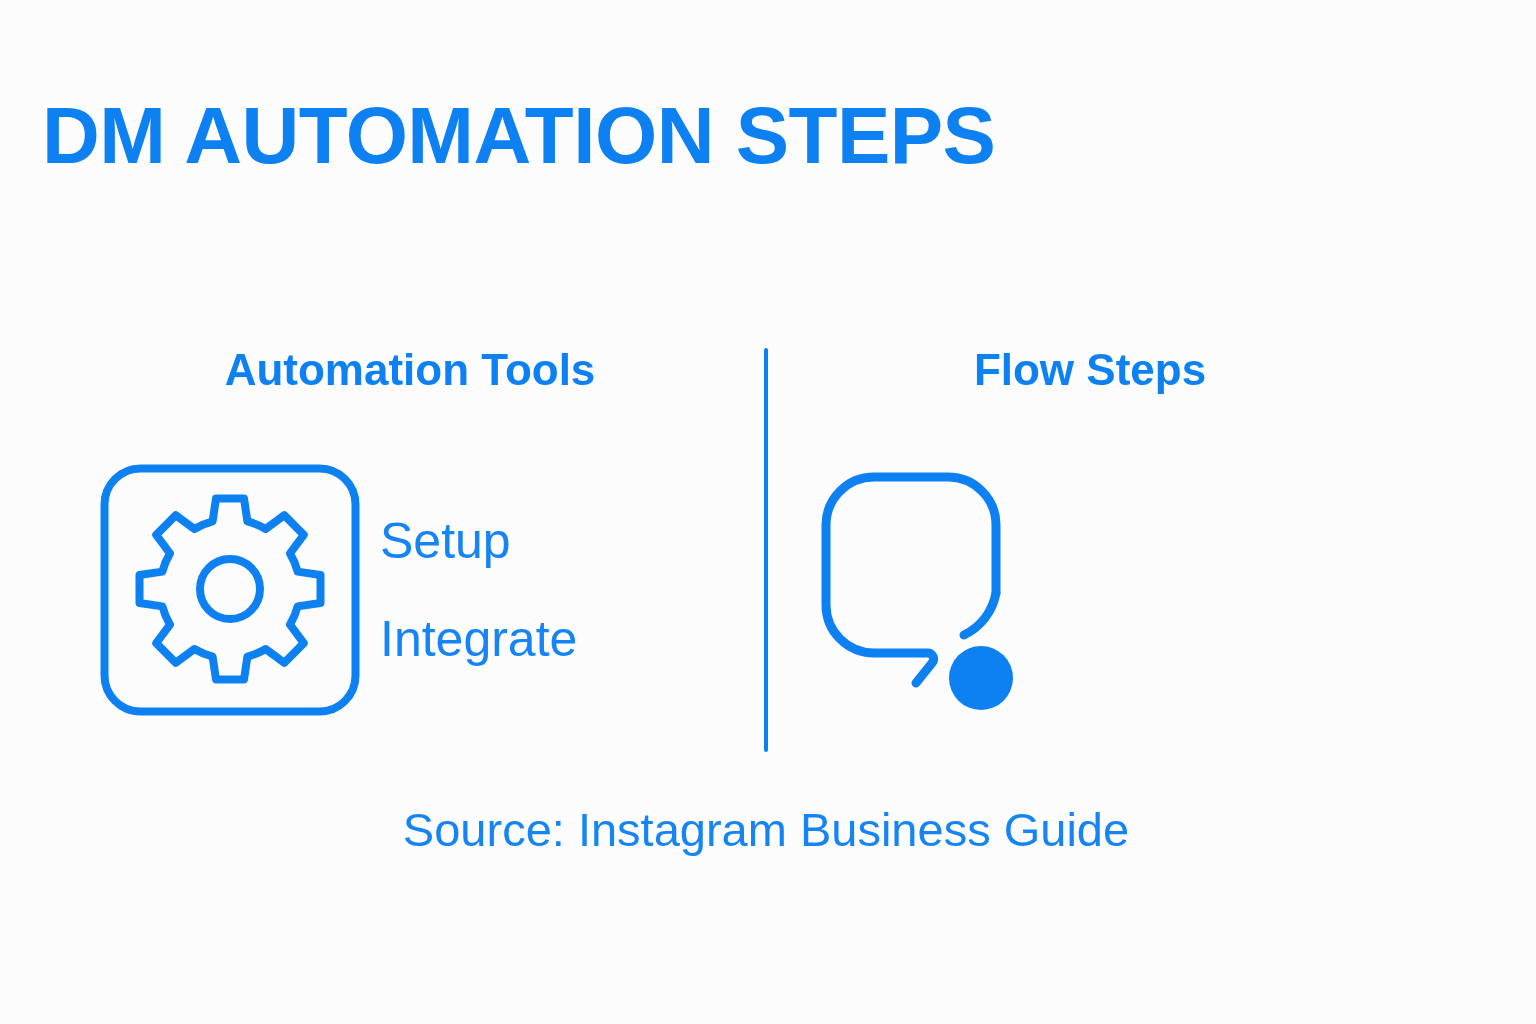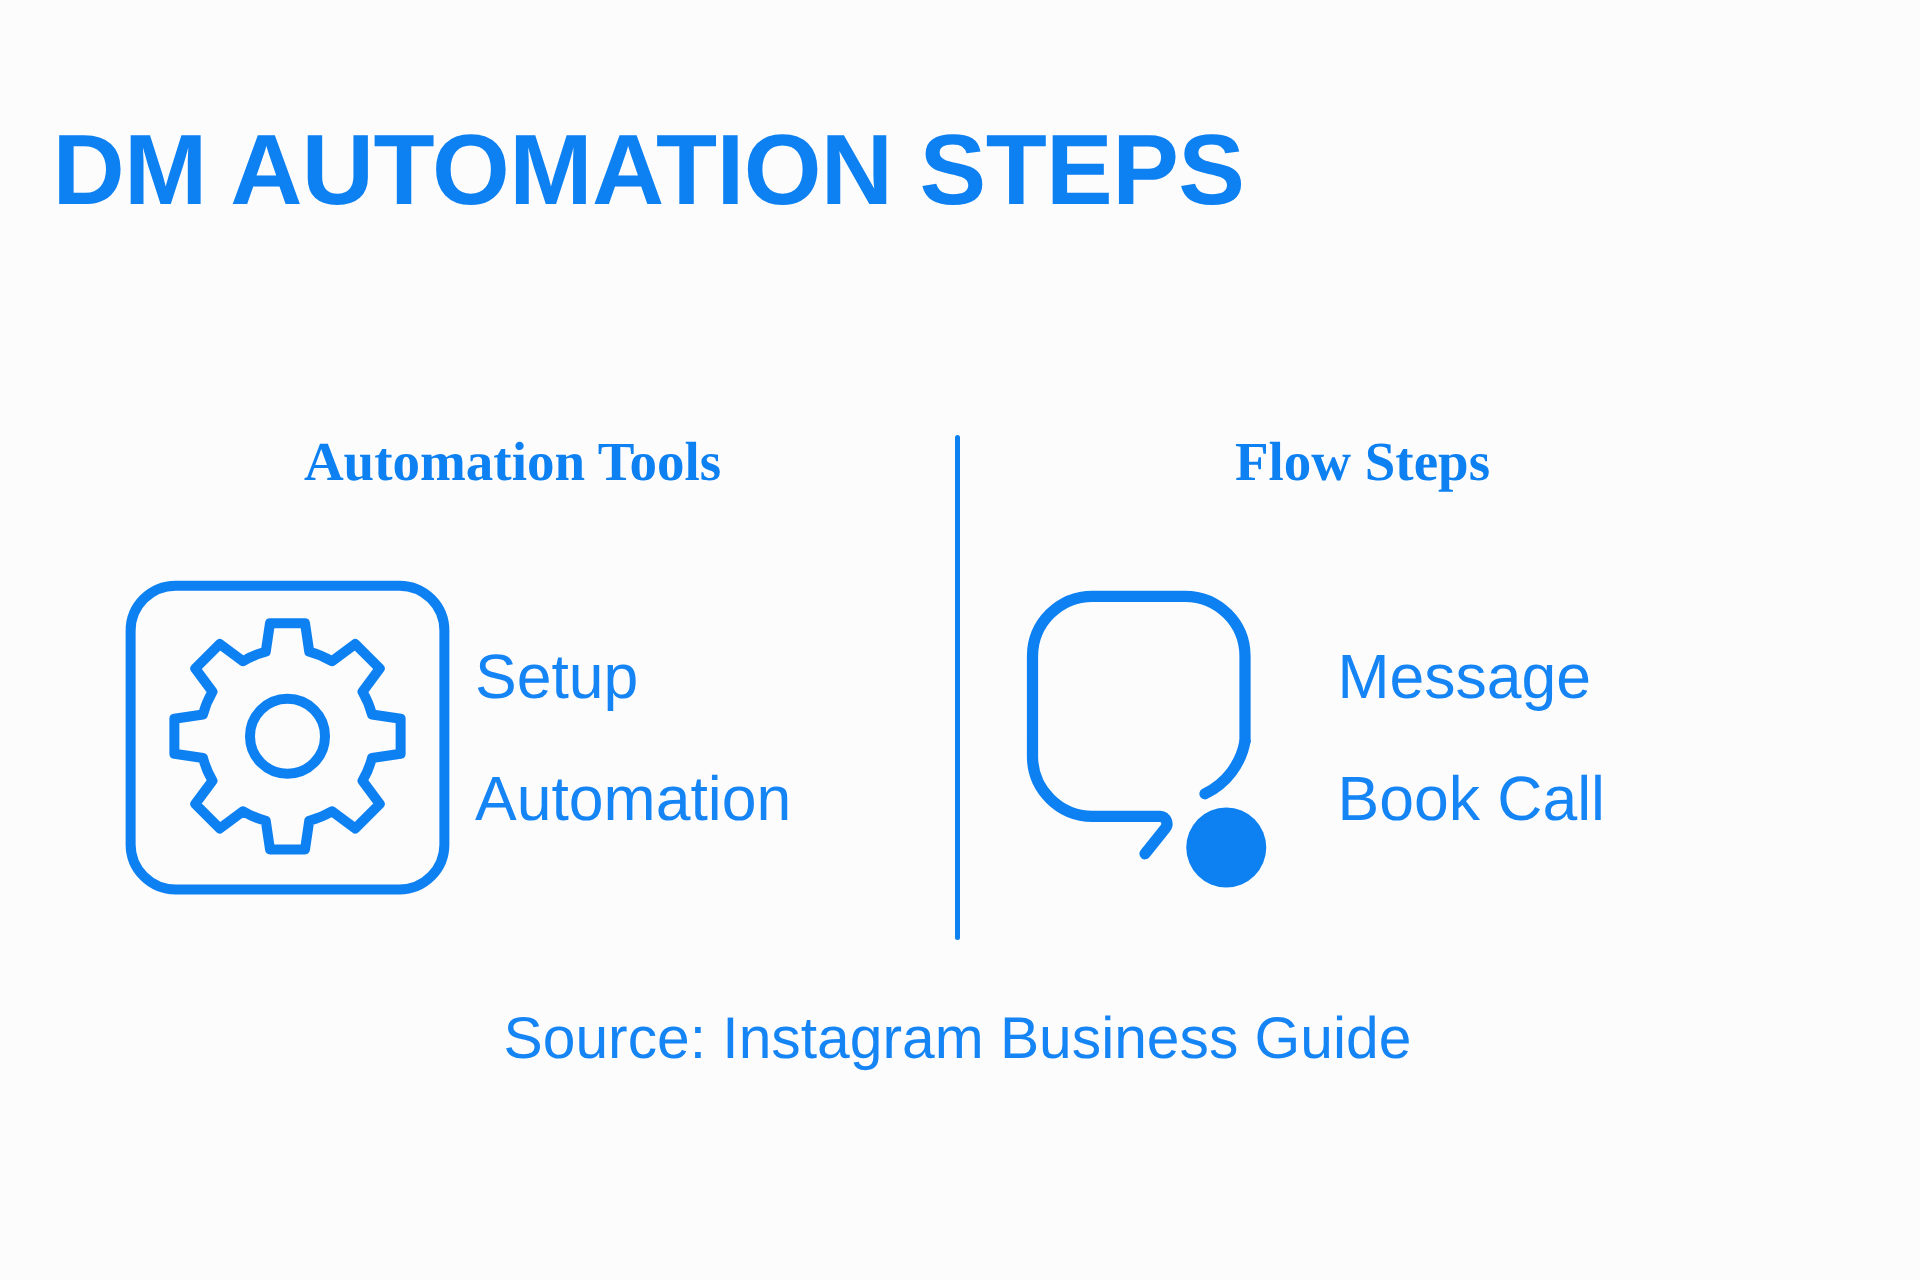--- a/index.html
+++ b/index.html
@@ -73,21 +73,21 @@
     height: 420px;
   }
   .column.left  { left: 90px; }
   .column.right { left: 790px; }
 
   .col-heading {
     position: absolute;
     top: 8px;
     width: 660px;
     text-align: center;
-    font-family: Liberation Serif, serif;
+    font-family: Liberation Sans, sans-serif;
     font-size: 44px;
     font-weight: 700;
     color: #0d80f2;
     line-height: 1.0;
     white-space: nowrap;
   }
   .column.left .col-heading  { left: -10px; }
   .column.right .col-heading { left: -30px; text-align: center; }
 
   .col-body {
@@ -200,21 +200,21 @@
                      A 70 70 0 0 1 112.6 57.4
                      L 116.0 34.5
                      Z" fill="none" stroke="#0d80f2" stroke-width="8" stroke-linejoin="round" stroke-linecap="round"></path>
 
             <circle cx="130" cy="125" r="30" fill="none" stroke="#0d80f2" stroke-width="8"></circle>
           </svg>
         </div>
 
         <div class="label-list">
           <div class="item-label">Setup</div>
-          <div class="item-label">Automation</div>
+          <div class="item-label">Integrate</div>
         </div>
       </div>
     </div>
 
     <div class="column right">
       <div class="col-heading">Flow Steps</div>
 
       <div class="col-body">
         <div class="icon-wrap">
           <svg width="215" height="250" viewBox="0 0 215 250">
@@ -230,24 +230,20 @@
                      A 6 6 0 0 1 114 198
                      L 98 218" fill="none" stroke="#0d80f2" stroke-width="9" stroke-linecap="round" stroke-linejoin="round"></path>
 
             <path d="M 178 128
                      A 58 58 0 0 1 146 170" fill="none" stroke="#0d80f2" stroke-width="9" stroke-linecap="round"></path>
 
             <circle cx="163" cy="213" r="32" fill="#0d80f2"></circle>
           </svg>
         </div>
 
-        <div class="label-list">
-          <div class="item-label">Message</div>
-          <div class="item-label">Book Call</div>
-        </div>
       </div>
     </div>
 
   </div>
 
   <div class="footer">
     <span class="source-text">Source: Instagram Business Guide</span>
   </div>
 
 </div>

